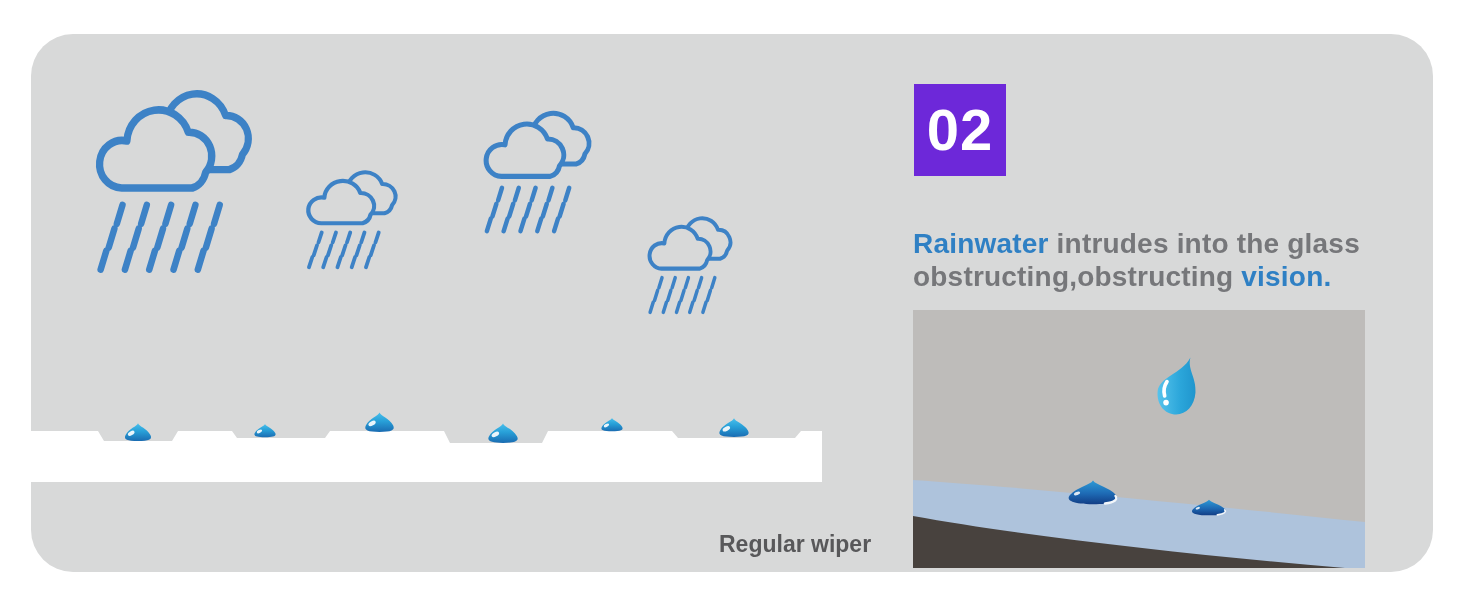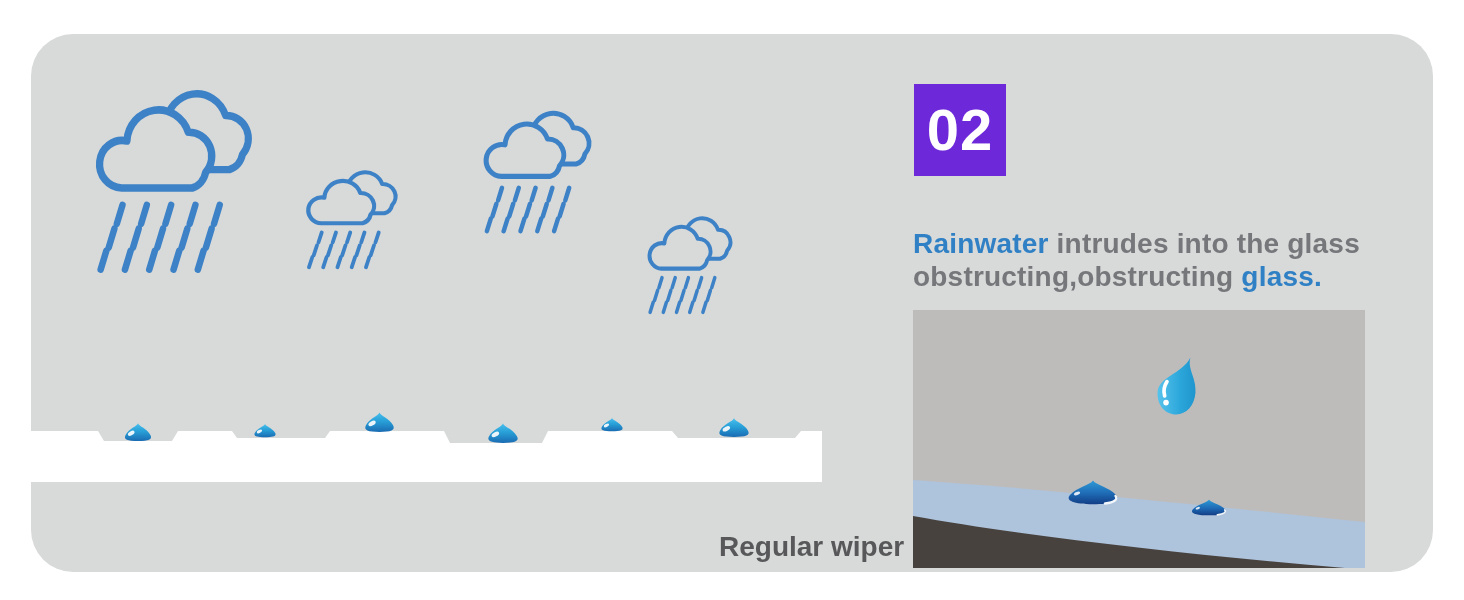--- a/index.html
+++ b/index.html
@@ -2,21 +2,21 @@
 <html><head>
 <meta charset="utf-8">
 <style>
   html,body{margin:0;padding:0;}
   body{width:1464px;height:600px;background:#ffffff;position:relative;overflow:hidden;
        font-family:"Liberation Sans", sans-serif;}
   .page{position:absolute;inset:0;}
   .panel{position:absolute;left:31px;top:34px;width:1402px;height:538px;
          background:#d8d9d9;border-radius:42px;}
   .scene{position:absolute;left:0;top:0;width:1464px;height:600px;}
-  .caption{position:absolute;left:719px;top:531px;font-size:28px;font-weight:600;
+  .caption{position:absolute;left:719px;top:531px;font-size:23px;font-weight:600;
            color:#58585a;white-space:nowrap;}
   .badge{position:absolute;left:914px;top:84px;width:92px;height:92px;background:#6d28d9;
          display:flex;align-items:center;justify-content:center;}
   .badge span{color:#ffffff;font-size:58px;font-weight:700;letter-spacing:1px;line-height:1;}
   .desc{position:absolute;left:913px;top:191px;width:490px;font-size:28px;font-weight:600;
         line-height:33px;color:#76777a;letter-spacing:0.2px;margin-top:36px;}
   .desc .hl{color:#2f80c4;}
   .illustration{position:absolute;left:913px;top:310px;width:452px;height:258px;}
   .illustration svg{display:block;}
 </style>
@@ -81,21 +81,21 @@
   </svg>
 
   <div class="caption">Regular wiper</div>
 
   <div class="badge">
     <span>02</span>
   </div>
 
   <div class="desc">
     <div><span class="hl">Rainwater</span><span> intrudes into the glass</span></div>
-    <div><span>obstructing,obstructing </span><span class="hl">glass.</span></div>
+    <div><span>obstructing,obstructing </span><span class="hl">vision.</span></div>
   </div>
 
   <div class="illustration">
     <svg width="452" height="258" viewBox="0 0 452 258" xmlns="http://www.w3.org/2000/svg">
       <defs>
         <linearGradient id="gFall" x1="0" y1="0" x2="1" y2="0">
           <stop offset="0" stop-color="#57c3ec"></stop>
           <stop offset="0.6" stop-color="#2ba6da"></stop>
           <stop offset="1" stop-color="#1f95cd"></stop>
         </linearGradient>

